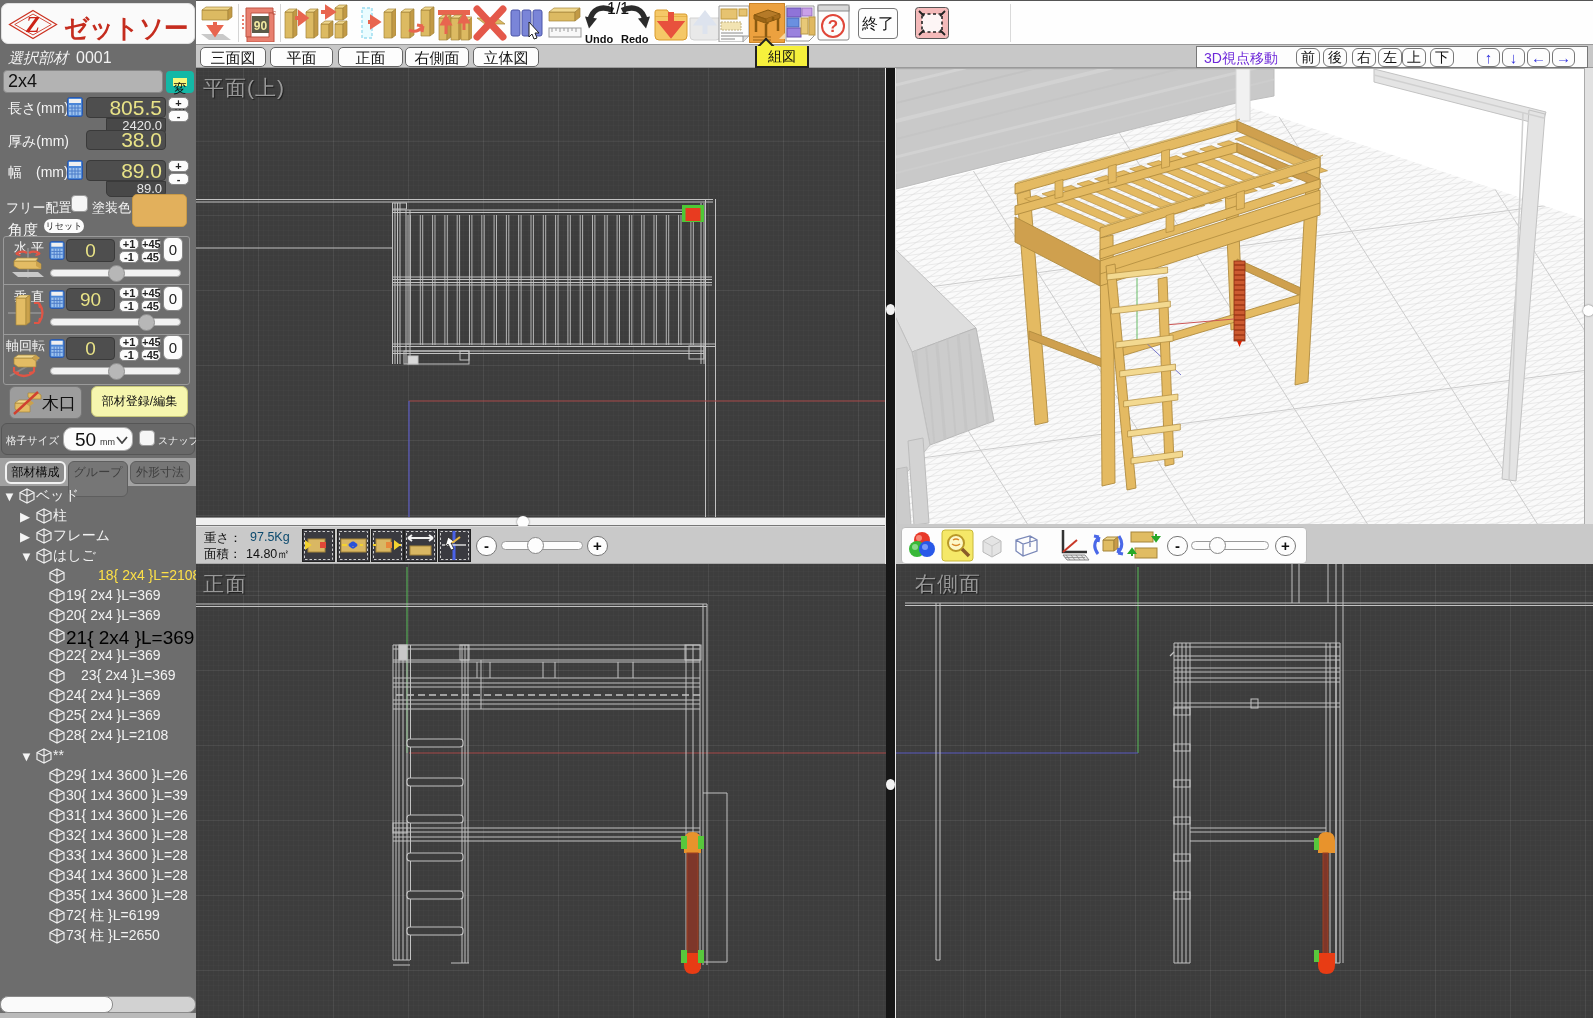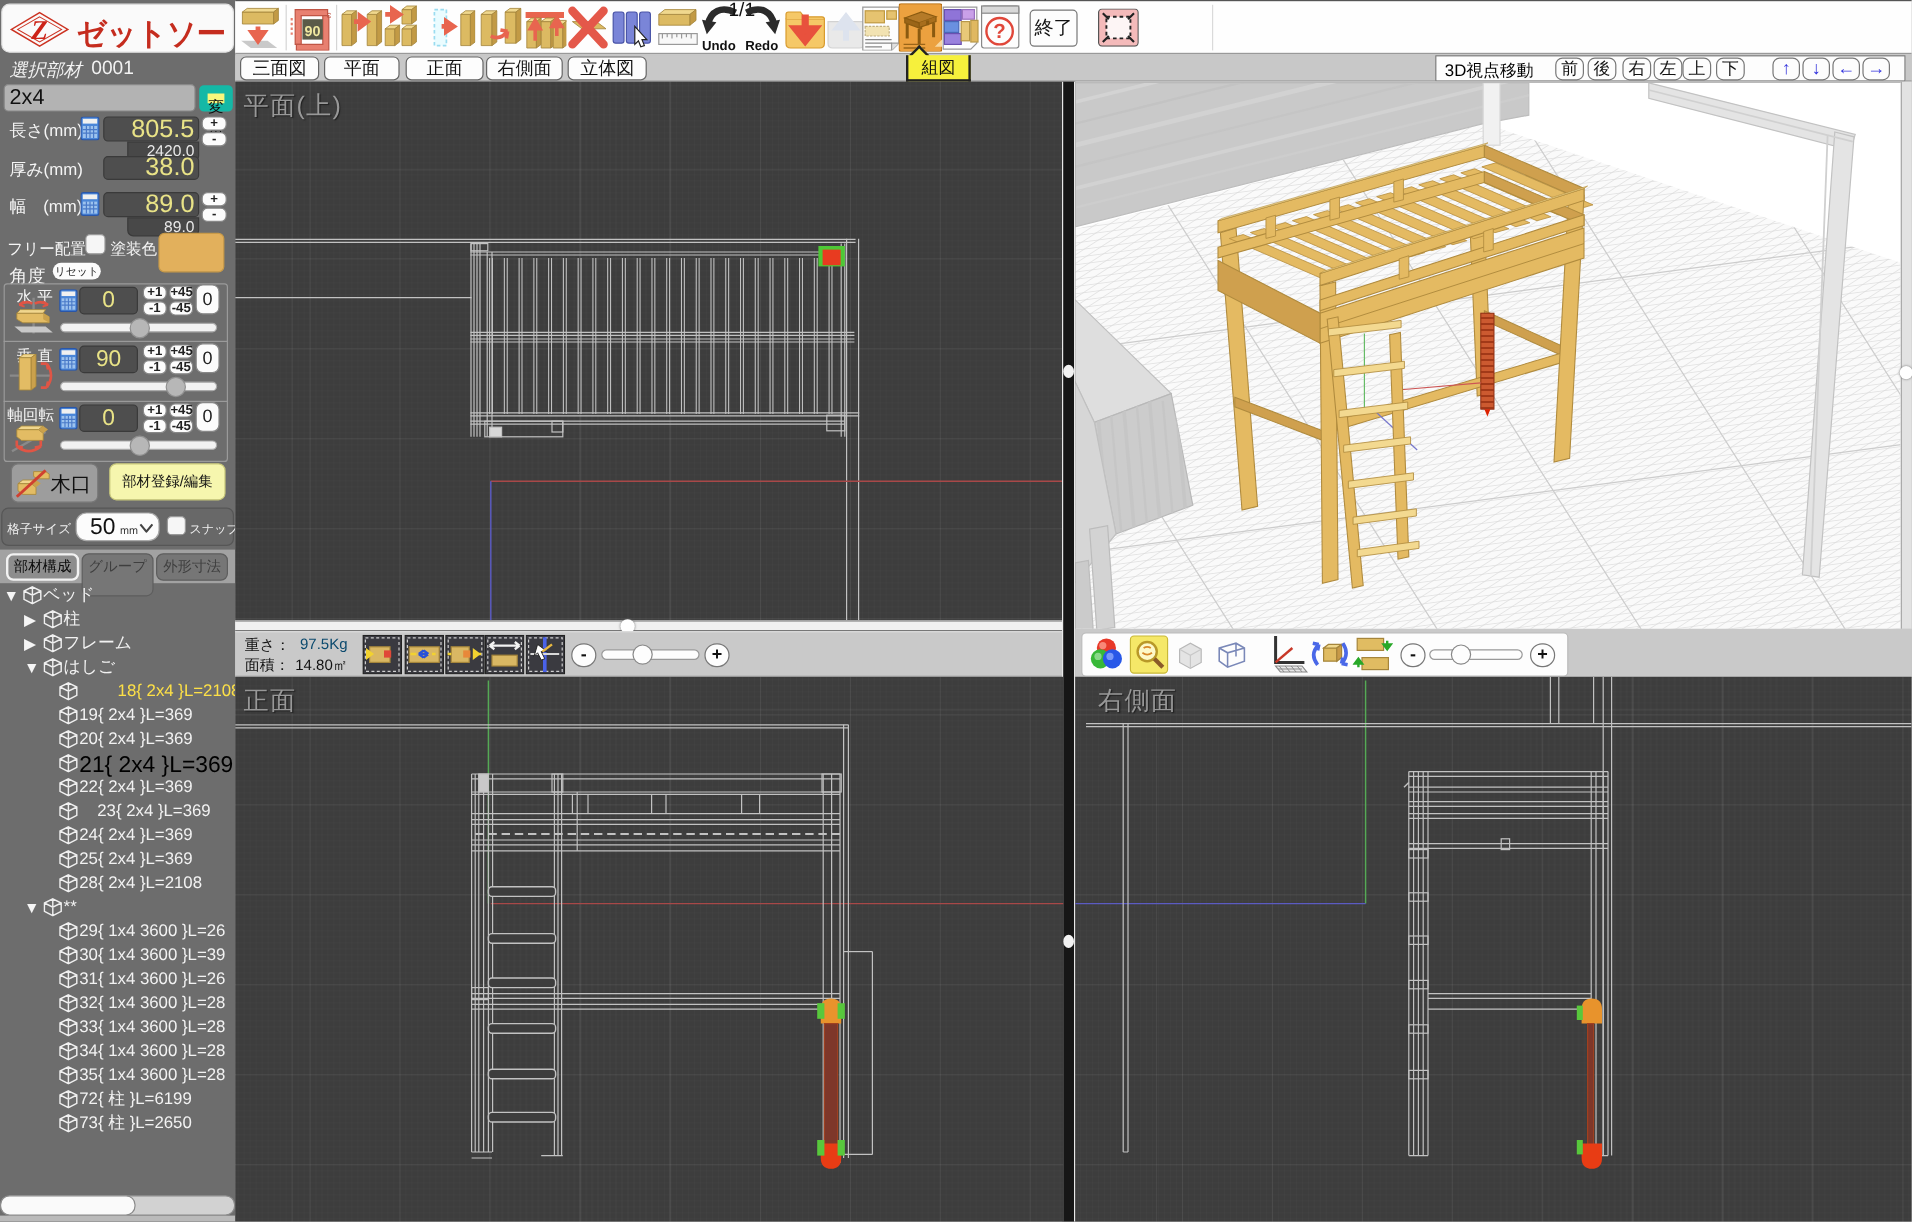--- a/index.html
+++ b/index.html
@@ -406,21 +406,21 @@
 <div class="abs" style="left:1010px;top:4px;width:1px;height:38px;background:#dadada;"></div>
 <div class="abs" style="left:196px;top:46px;width:1397px;height:22px;background:#c8c8c8;border-bottom:1px solid #9a9a9a;"></div>
 <div class="abs" style="left:200px;top:47px;width:66px;height:20px;background:#fdfdfd;border:1px solid #666;border-radius:5px;font-size:15px;color:#111;text-align:center;line-height:19px;">三面図</div>
 <div class="abs" style="left:270px;top:47px;width:63px;height:20px;background:#fdfdfd;border:1px solid #666;border-radius:5px;font-size:15px;color:#111;text-align:center;line-height:19px;">平面</div>
 <div class="abs" style="left:338px;top:47px;width:65px;height:20px;background:#fdfdfd;border:1px solid #666;border-radius:5px;font-size:15px;color:#111;text-align:center;line-height:19px;">正面</div>
 <div class="abs" style="left:405px;top:47px;width:64px;height:20px;background:#fdfdfd;border:1px solid #666;border-radius:5px;font-size:15px;color:#111;text-align:center;line-height:19px;">右側面</div>
 <div class="abs" style="left:473px;top:47px;width:66px;height:20px;background:#fdfdfd;border:1px solid #666;border-radius:5px;font-size:15px;color:#111;text-align:center;line-height:19px;">立体図</div>
 <div class="abs" style="left:760px;top:40px;width:12px;height:12px;background:#f6f03c;border-left:2px solid #222;border-top:2px solid #222;transform:rotate(45deg);"></div>
 <div class="abs" style="left:755px;top:46px;width:54px;height:22px;background:#f6f03c;border:2px solid #222;border-top:none;font-size:14px;color:#111;text-align:center;line-height:20px;">組図</div>
 <div class="abs" style="left:1196px;top:46px;width:392px;height:22px;background:#fdfdfd;border:1px solid #777;"></div>
-<div class="abs" style="left:1204px;top:50px;font-size:14px;color:#000000;">3D視点移動</div>
+<div class="abs" style="left:1204px;top:50px;font-size:14px;color:#6d28d9;">3D視点移動</div>
 <div class="abs" style="left:1296px;top:48px;width:24px;height:19px;background:#fdfdfd;border:1px solid #777;border-radius:6px;font-size:14px;color:#111;text-align:center;line-height:17px;">前</div>
 <div class="abs" style="left:1323px;top:48px;width:24px;height:19px;background:#fdfdfd;border:1px solid #777;border-radius:6px;font-size:14px;color:#111;text-align:center;line-height:17px;">後</div>
 <div class="abs" style="left:1352px;top:48px;width:24px;height:19px;background:#fdfdfd;border:1px solid #777;border-radius:6px;font-size:14px;color:#111;text-align:center;line-height:17px;">右</div>
 <div class="abs" style="left:1378px;top:48px;width:24px;height:19px;background:#fdfdfd;border:1px solid #777;border-radius:6px;font-size:14px;color:#111;text-align:center;line-height:17px;">左</div>
 <div class="abs" style="left:1402px;top:48px;width:24px;height:19px;background:#fdfdfd;border:1px solid #777;border-radius:6px;font-size:14px;color:#111;text-align:center;line-height:17px;">上</div>
 <div class="abs" style="left:1430px;top:48px;width:24px;height:19px;background:#fdfdfd;border:1px solid #777;border-radius:6px;font-size:14px;color:#111;text-align:center;line-height:17px;">下</div>
 <div class="abs" style="left:1477px;top:48px;width:23px;height:19px;background:#fdfdfd;border:1px solid #777;border-radius:6px;font-size:15px;font-weight:bold;color:#3333dd;text-align:center;line-height:17px;">↑</div>
 <div class="abs" style="left:1502px;top:48px;width:23px;height:19px;background:#fdfdfd;border:1px solid #777;border-radius:6px;font-size:15px;font-weight:bold;color:#3333dd;text-align:center;line-height:17px;">↓</div>
 <div class="abs" style="left:1527px;top:48px;width:23px;height:19px;background:#fdfdfd;border:1px solid #777;border-radius:6px;font-size:15px;font-weight:bold;color:#3333dd;text-align:center;line-height:17px;">←</div>
 <div class="abs" style="left:1552px;top:48px;width:23px;height:19px;background:#fdfdfd;border:1px solid #777;border-radius:6px;font-size:15px;font-weight:bold;color:#3333dd;text-align:center;line-height:17px;">→</div>

